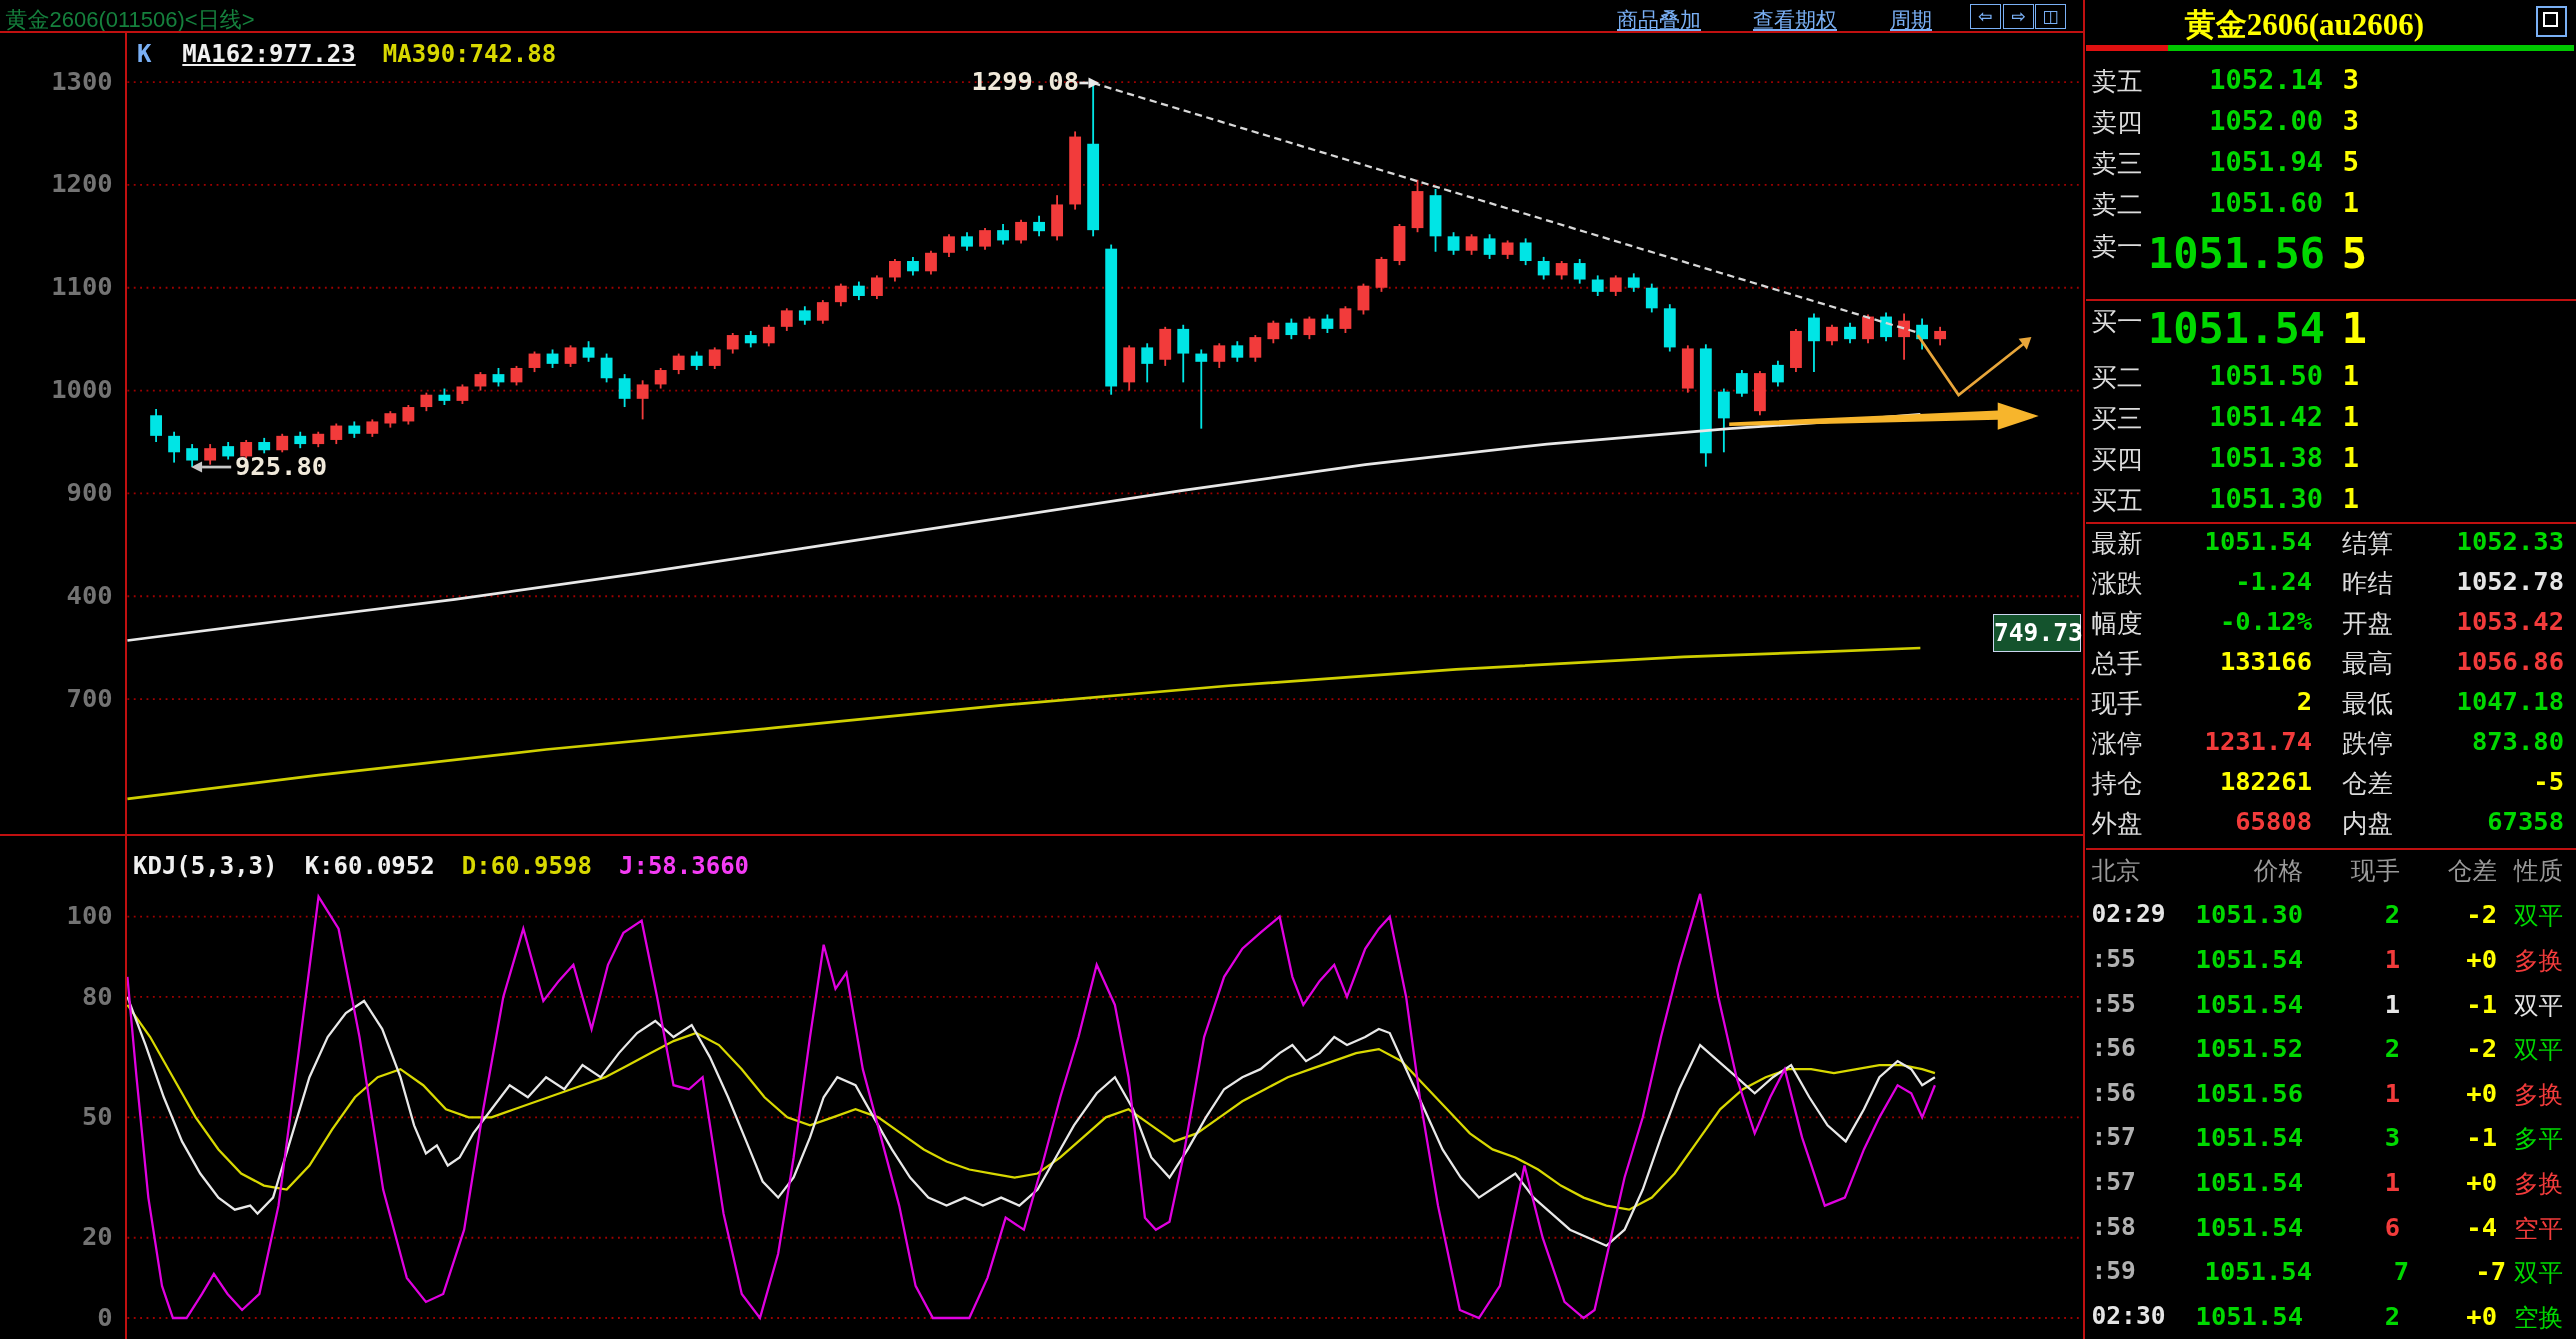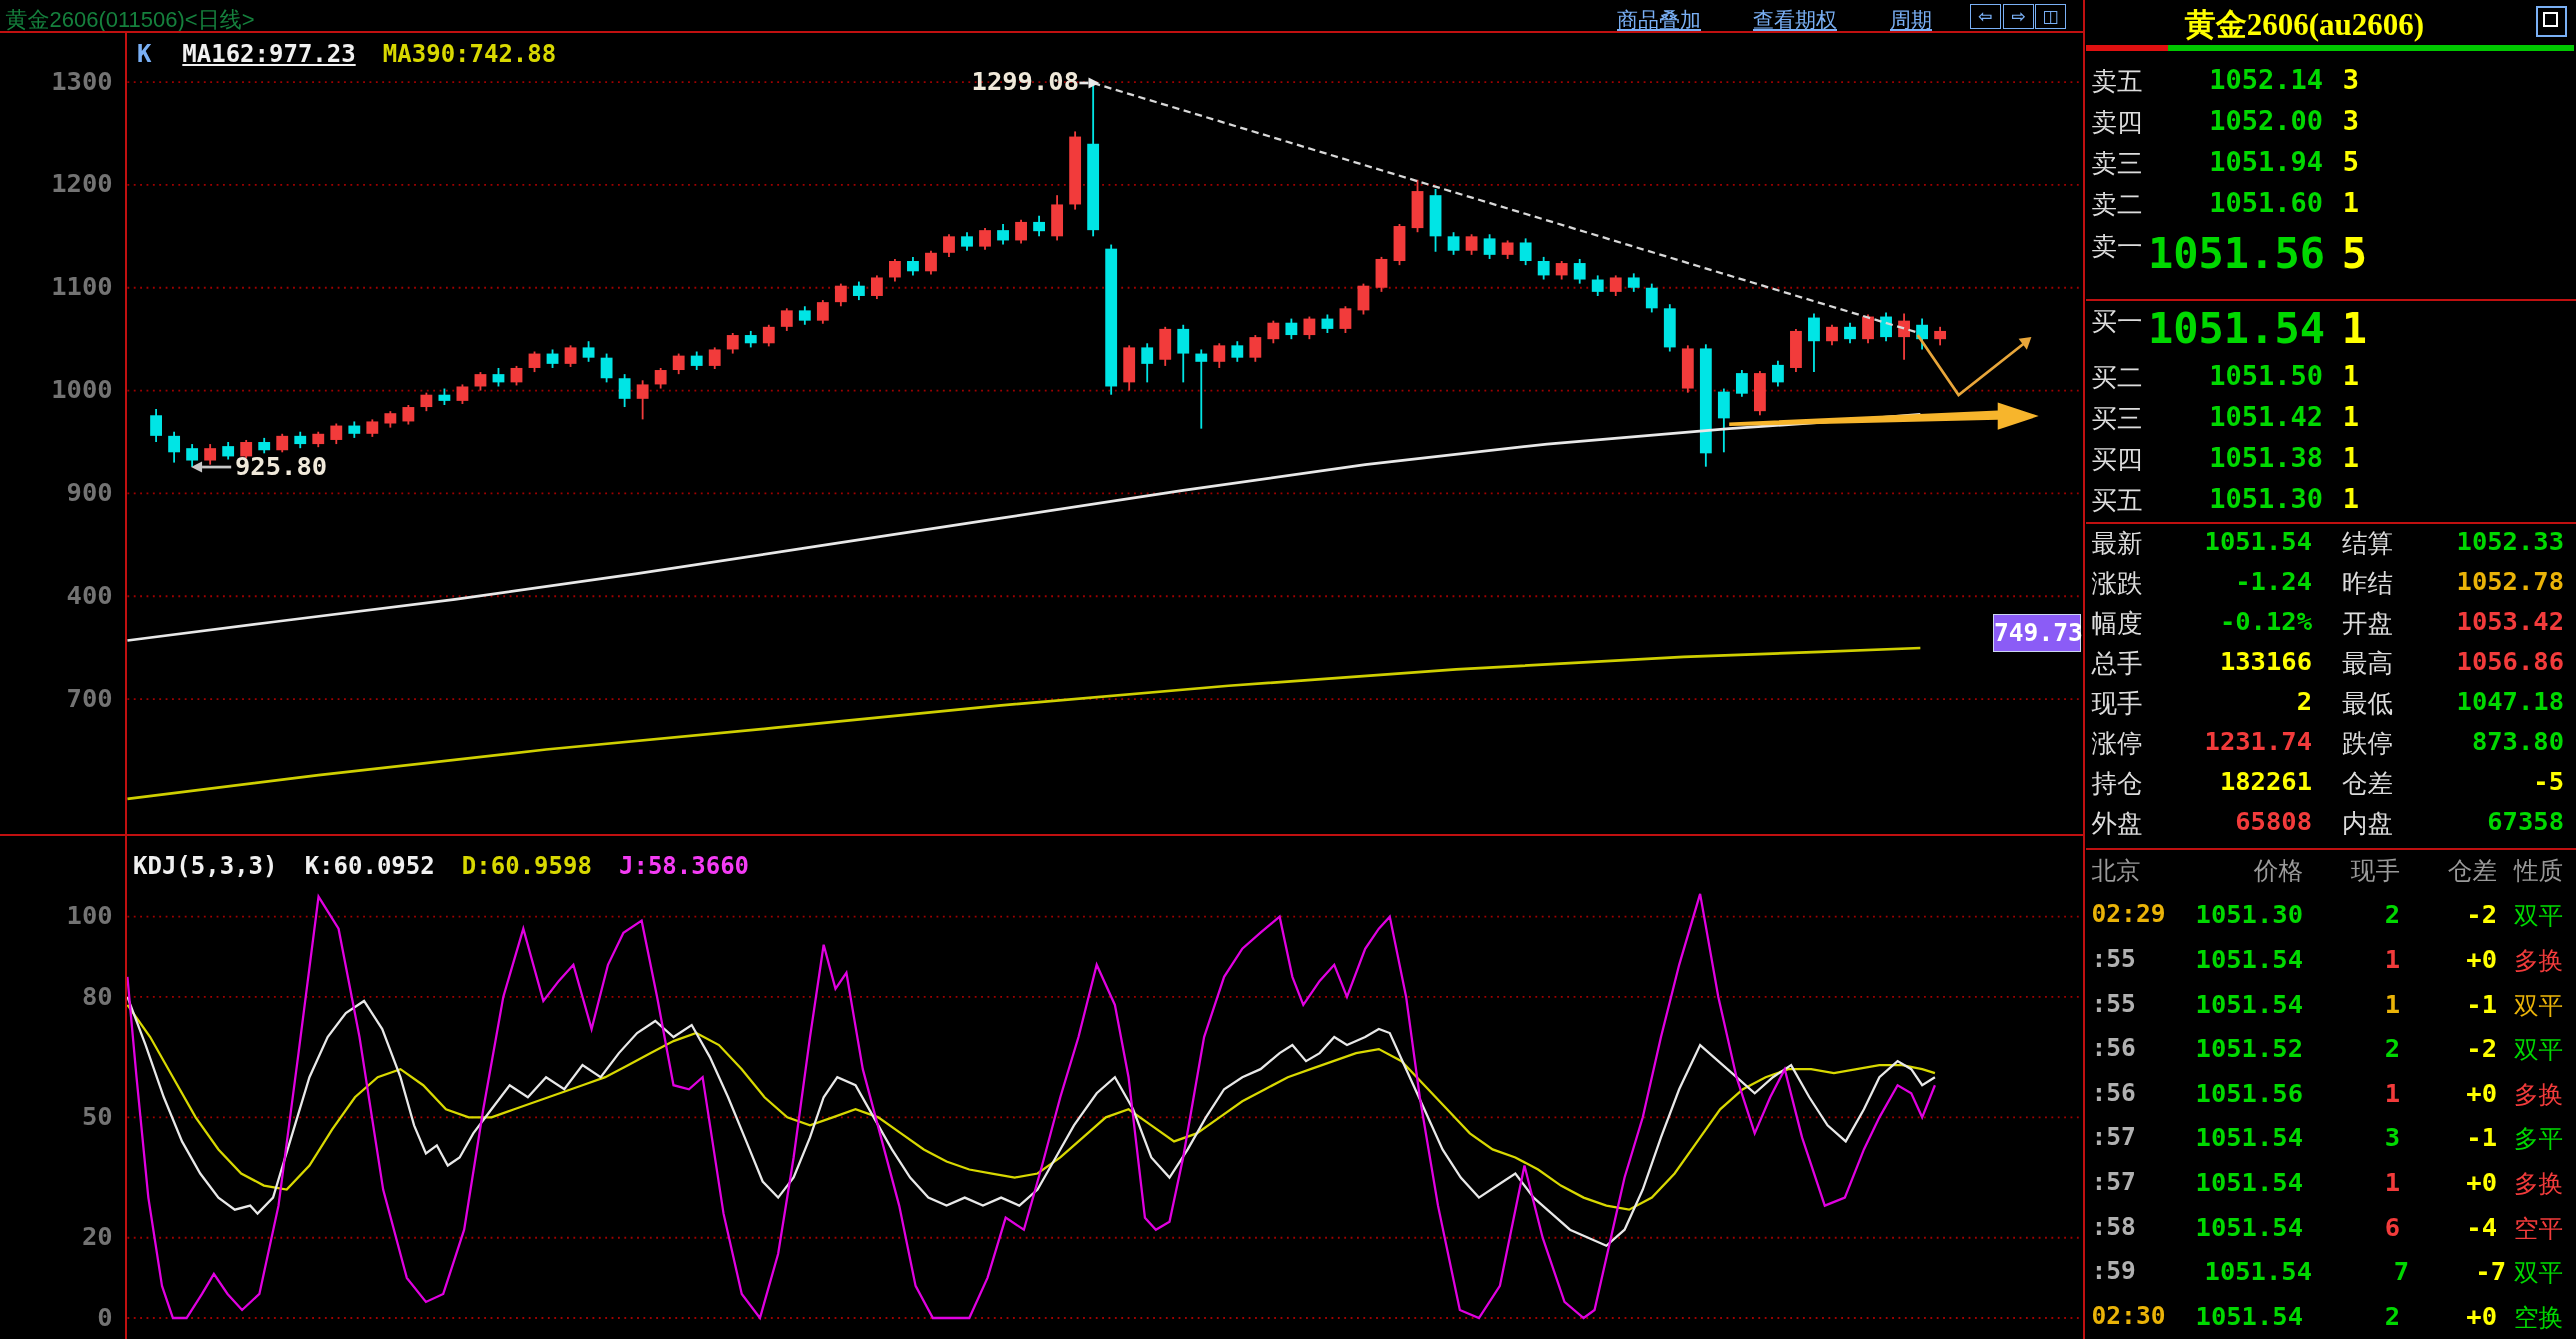--- a/index.html
+++ b/index.html
@@ -16,21 +16,21 @@
   #kdj-legend{position:absolute;left:133px;top:852px;font:bold 24px "DejaVu Sans Mono",monospace;white-space:nowrap;}
   .lg-k{color:#7ab0f5;margin-right:16.4px;}
   .lg-ma162{color:#f0f0f0;margin-right:12.7px;text-decoration:underline;}
   .lg-ma390{color:#d8d800;}
   .lg-kdj{color:#f0f0f0;margin-right:12.7px;}
   .lg-kv{color:#f0f0f0;margin-right:12.7px;}
   .lg-dv{color:#d8d800;margin-right:12.7px;}
   .lg-jv{color:#f43cf4;}
   #ann-peak{position:absolute;left:937px;top:66px;width:142px;text-align:right;font:bold 25.5px "DejaVu Sans Mono",monospace;color:#f0e9da;}
   #ann-low{position:absolute;left:235px;top:451px;font:bold 25.5px "DejaVu Sans Mono",monospace;color:#f0e9da;}
-  #ann-ma390{position:absolute;left:1993px;top:614px;width:86px;height:36px;background:#8b5cf6;border:1.8px solid #ccd6f0;color:#ffffff;font:bold 24.6px/36px "DejaVu Sans Mono",monospace;text-align:center;}
+  #ann-ma390{position:absolute;left:1993px;top:614px;width:86px;height:36px;background:#14532d;border:1.8px solid #ccd6f0;color:#ffffff;font:bold 24.6px/36px "DejaVu Sans Mono",monospace;text-align:center;}
   #quote-panel{position:absolute;left:2086px;top:0;width:490px;height:1340px;background:#000;}
   #qp-title{position:absolute;left:0;top:3.6px;width:437px;text-align:center;font:bold 31px "Liberation Serif",serif;color:#ffff00;white-space:nowrap;}
   #qp-maxbtn{position:absolute;right:9px;top:5.5px;width:27px;height:27px;border:2.7px solid #7ab0f5;cursor:pointer;}
   #qp-maxbtn .sq{position:absolute;left:4.6px;top:4.6px;width:11px;height:11px;border:2.7px solid #ffffff;}
   #ratio-red{position:absolute;left:0;top:45px;width:82px;height:6.4px;background:#e01010;}
   #ratio-green{position:absolute;left:82px;top:45px;width:406px;height:6.4px;background:#00c800;}
   .qrow{position:absolute;left:0;width:100%;height:40px;line-height:40px;}
   .qrow-big{position:absolute;left:0;width:100%;height:53px;line-height:53px;}
   .qlabel{position:absolute;left:5.5px;color:#dddddd;font:25.5px "Liberation Sans",sans-serif;}
   .qprice{position:absolute;right:253px;font:bold 27px "DejaVu Sans Mono",monospace;}
@@ -41,21 +41,21 @@
   .sv{position:absolute;right:264px;font:bold 25.5px "DejaVu Sans Mono",monospace;}
   .sl2{position:absolute;left:256px;font:25.5px "Liberation Sans",sans-serif;color:#dddddd;}
   .sv2{position:absolute;right:12px;font:bold 25.5px "DejaVu Sans Mono",monospace;}
   .trow{position:absolute;left:0;width:100%;height:45px;line-height:45px;}
   .tt{position:absolute;left:5.5px;font:bold 24.6px "DejaVu Sans Mono",monospace;}
   .tp{position:absolute;right:273px;font:bold 25.5px "DejaVu Sans Mono",monospace;}
   .tn{position:absolute;right:176px;font:bold 25.5px "DejaVu Sans Mono",monospace;}
   .td{position:absolute;right:79px;font:bold 25.5px "DejaVu Sans Mono",monospace;}
   .tx{position:absolute;left:428px;font:24.6px "Liberation Sans",sans-serif;}
   .th{font:24.6px "Liberation Sans",sans-serif;color:#9a9a9a;}
-  .g{color:#00d800;} .r{color:#f23b3b;} .y{color:#ffff00;} .w{color:#eab308;text-align:right;} .gy{color:#b0b0b0;}
+  .g{color:#00d800;} .r{color:#f23b3b;} .y{color:#ffff00;} .w{color:#e5e5e5;text-align:right;} .gy{color:#b0b0b0;}
 </style>
 </head>
 <body>
 
 <div id="topline"></div>
 
 <div id="left-window">
   <svg id="chart-svg" width="2086" height="1340" viewBox="0 0 2292 1472">
       <line x1="140" y1="90" x2="2286" y2="90" stroke="#a00000" stroke-width="2" stroke-dasharray="2,5"></line>
       <line x1="140" y1="203" x2="2286" y2="203" stroke="#a00000" stroke-width="2" stroke-dasharray="2,5"></line>

